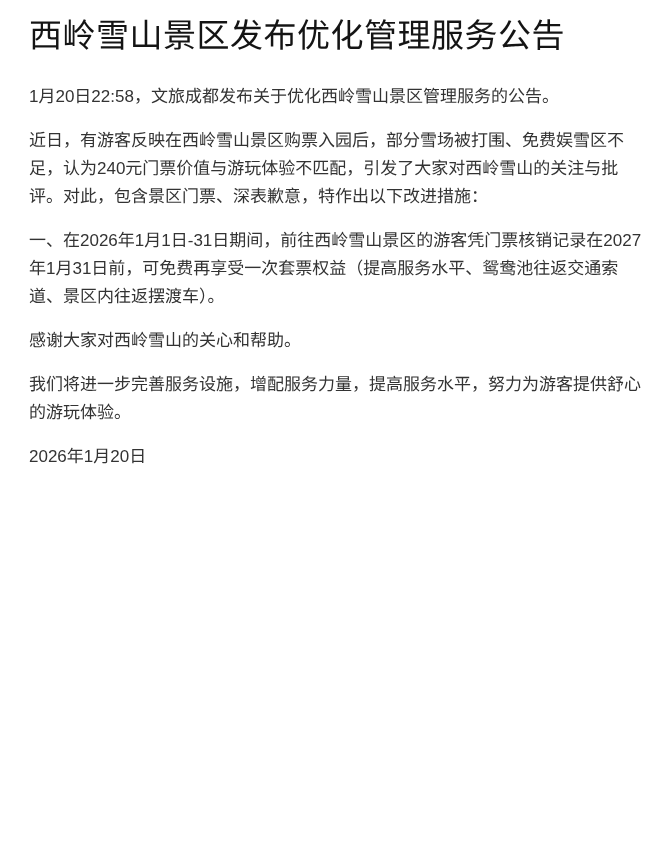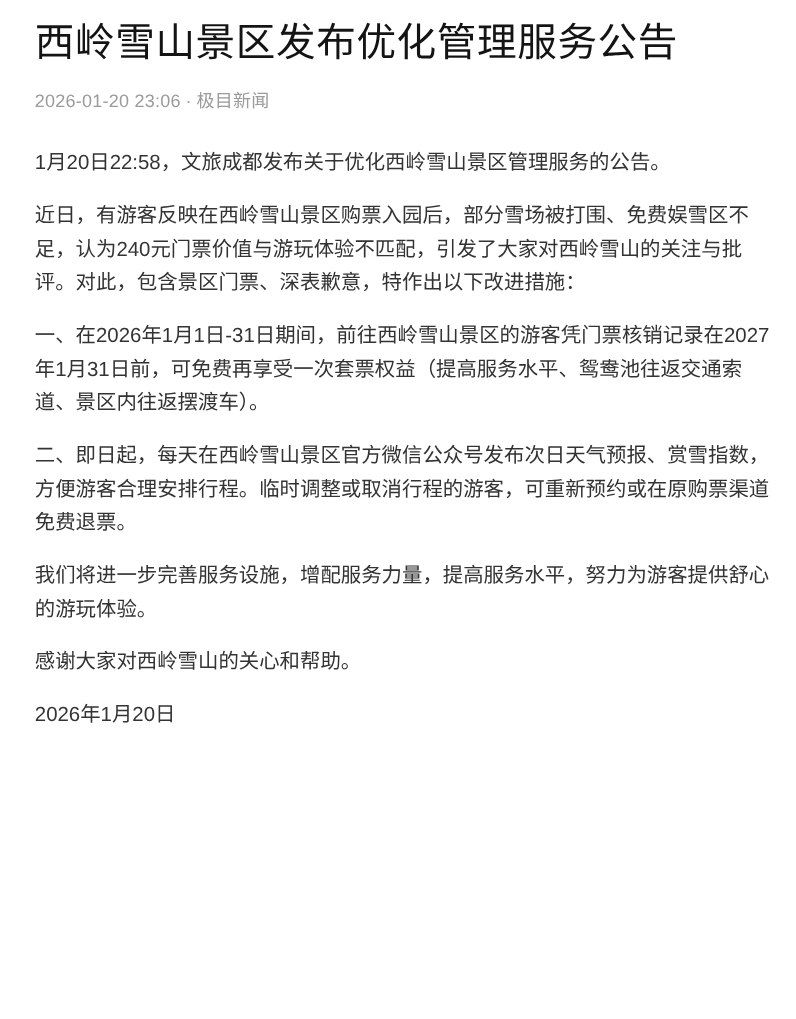--- a/index.html
+++ b/index.html
@@ -50,27 +50,23 @@
     word-break: break-all;
   }
 </style>
 </head>
 <body>
 
 <div class="article">
 
   <h1 class="article-title">西岭雪山景区发布优化管理服务公告</h1>
 
-  <div class="article-meta">
-    <span>2026-01-20 23:06</span><span class="meta-sep">·</span><span>极目新闻</span>
-  </div>
 
   <div class="article-body">
     <p>1月20日22:58，文旅成都发布关于优化西岭雪山景区管理服务的公告。</p>
     <p>近日，有游客反映在西岭雪山景区购票入园后，部分雪场被打围、免费娱雪区不足，认为240元门票价值与游玩体验不匹配，引发了大家对西岭雪山的关注与批评。对此，包含景区门票、深表歉意，特作出以下改进措施：</p>
     <p>一、在2026年1月1日-31日期间，前往西岭雪山景区的游客凭门票核销记录在2027年1月31日前，可免费再享受一次套票权益（提高服务水平、鸳鸯池往返交通索道、景区内往返摆渡车）。</p>
-    <p>二、即日起，每天在西岭雪山景区官方微信公众号发布次日天气预报、赏雪指数，方便游客合理安排行程。临时调整或取消行程的游客，可重新预约或在原购票渠道免费退票。</p>
+    <p>感谢大家对西岭雪山的关心和帮助。</p>
     <p>我们将进一步完善服务设施，增配服务力量，提高服务水平，努力为游客提供舒心的游玩体验。</p>
-    <p>感谢大家对西岭雪山的关心和帮助。</p>
     <p>2026年1月20日</p>
   </div>
 
 </div>
 
 </body></html>

